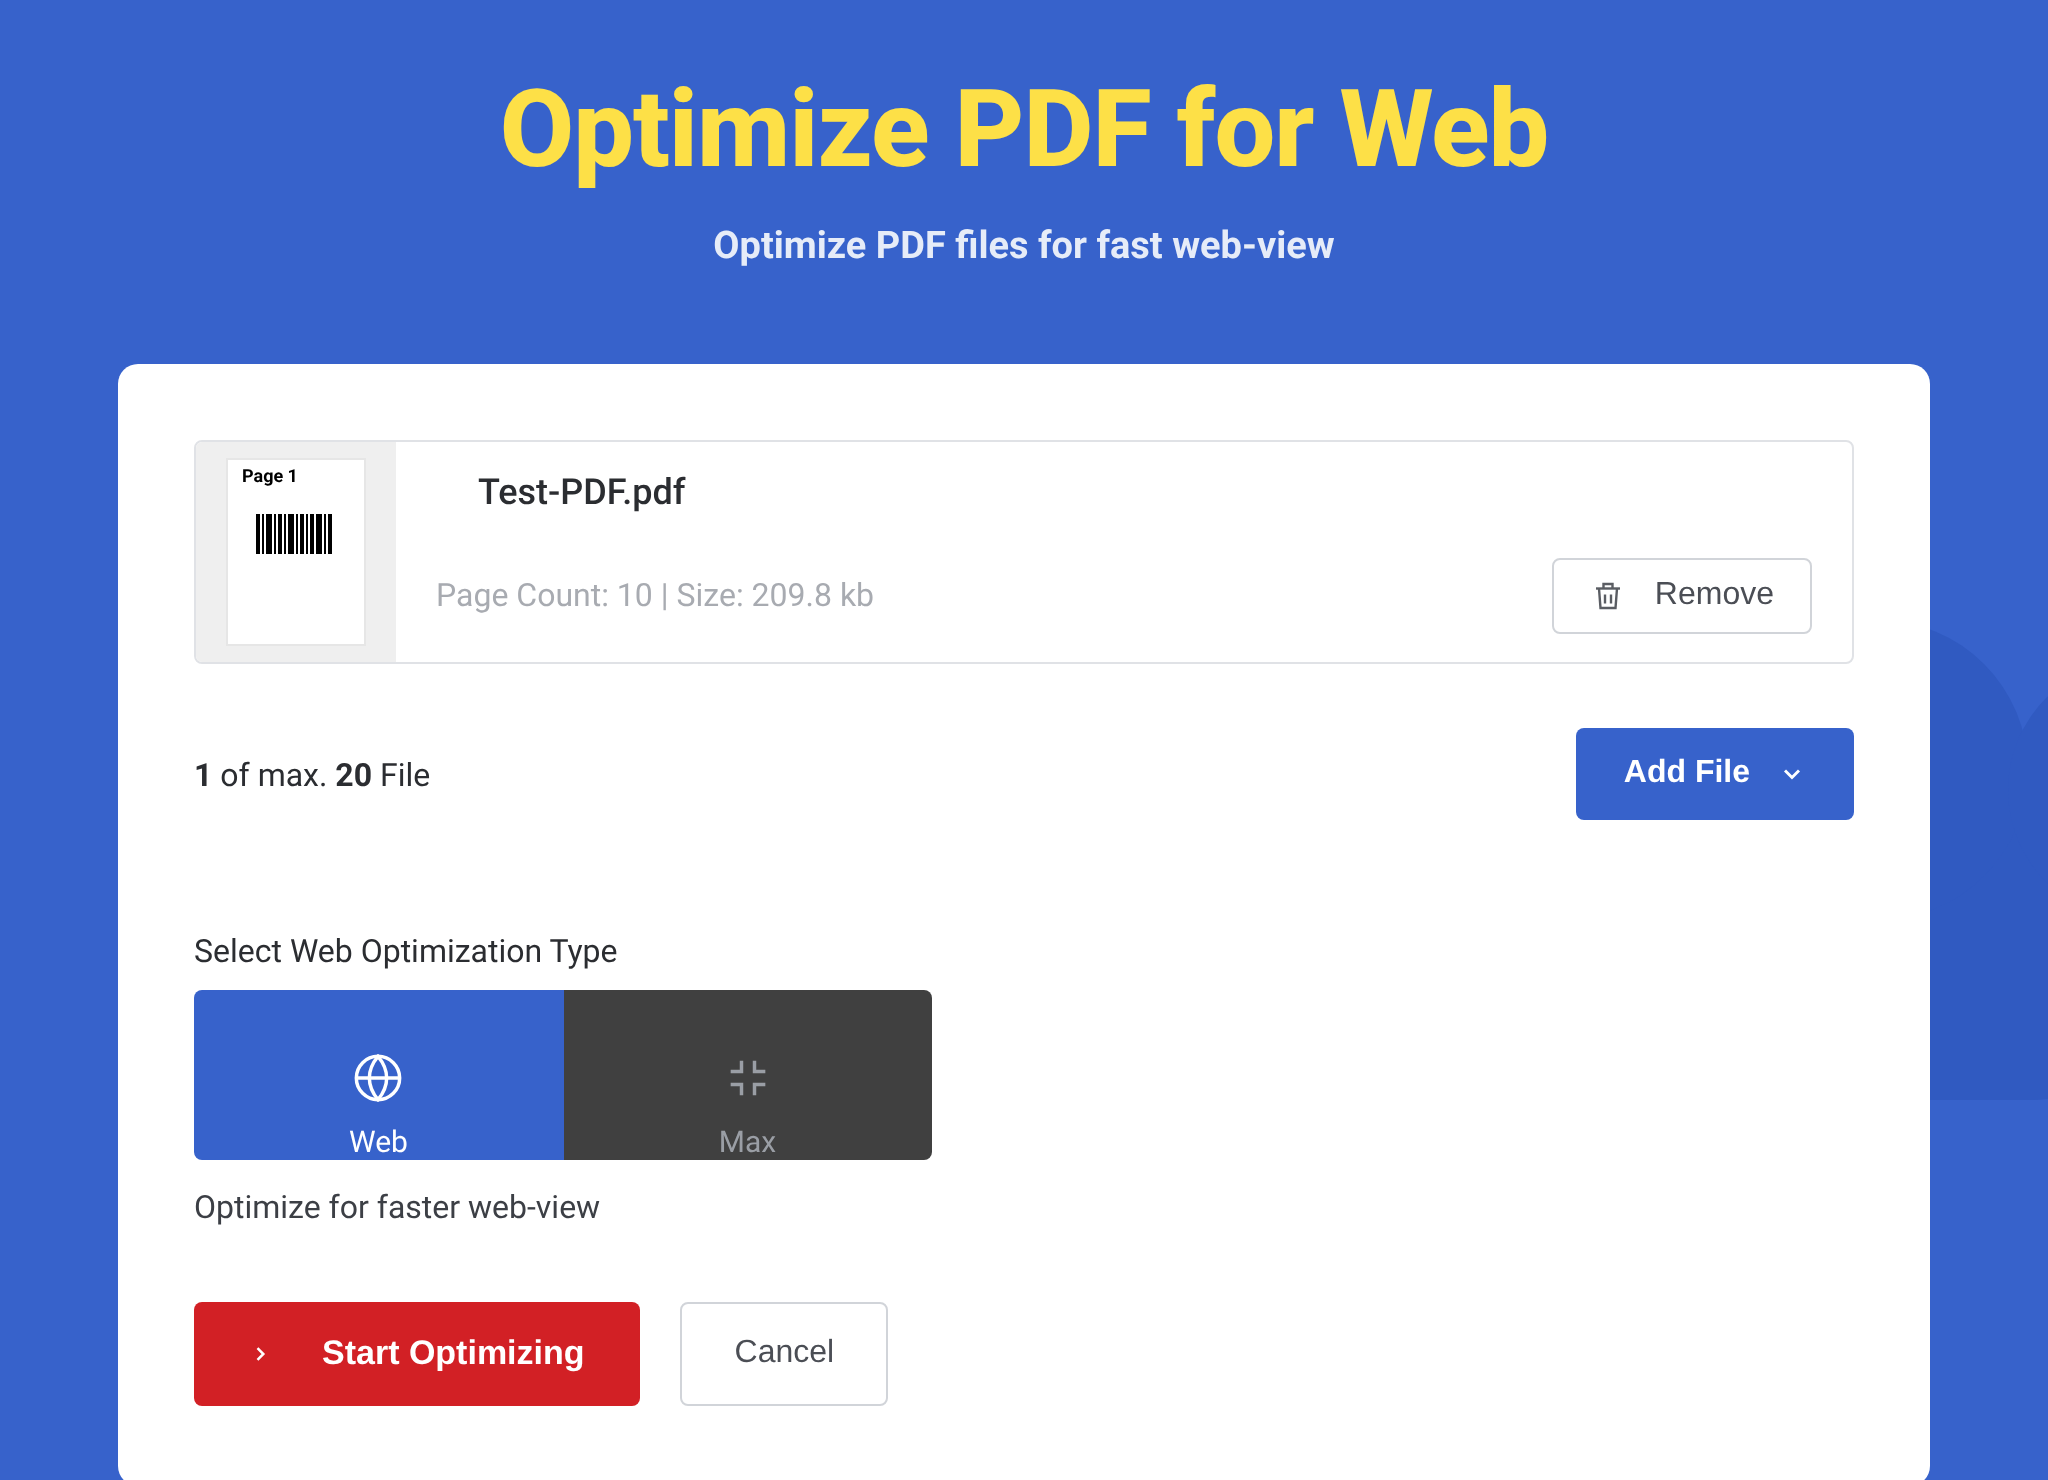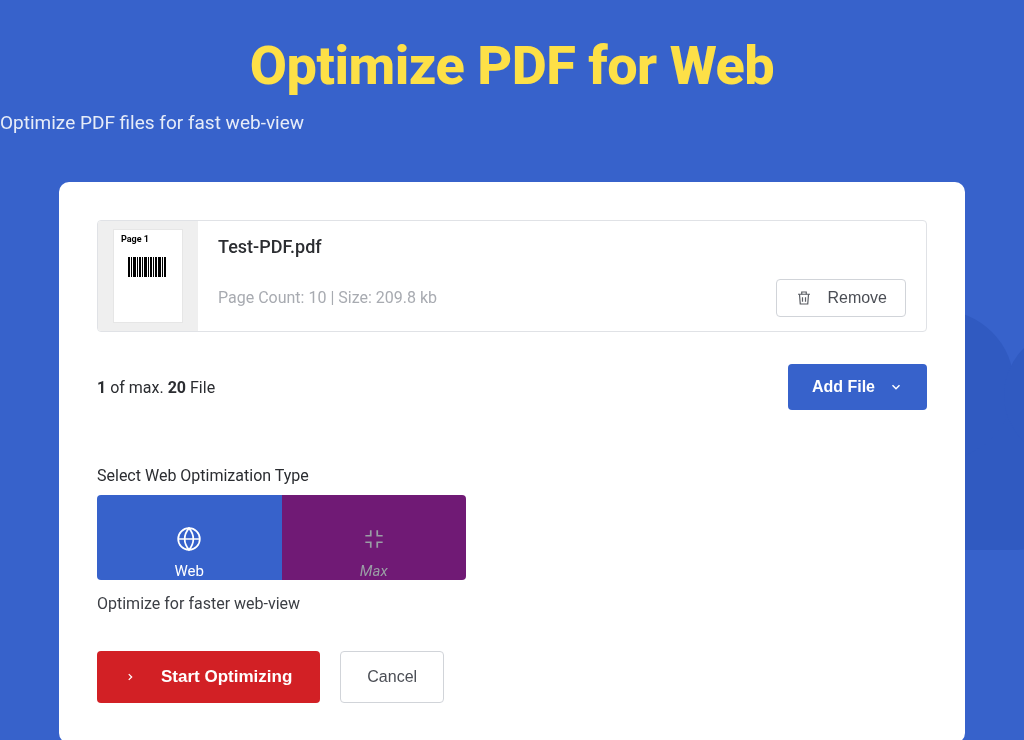--- a/index.html
+++ b/index.html
@@ -38,24 +38,24 @@
 
   .page-title {
     text-align: center;
     color: #fde047;
     font-size: 54px;
     font-weight: 800;
     margin-top: 34px;
     letter-spacing: -0.5px;
   }
   .page-subtitle {
-    text-align: left;
+    text-align: center;
     color: #e6ecf8;
     font-size: 19px;
-    font-weight: 400;
+    font-weight: 700;
     margin-top: 14px;
   }
 
   .card {
     position: relative;
     background: #fff;
     border-radius: 10px;
     width: 906px;
     margin: 48px auto 0;
     padding: 38px 38px 40px;
@@ -124,20 +124,21 @@
     padding: 18px 20px;
     display: flex;
     flex-direction: column;
     justify-content: center;
     gap: 22px;
   }
   .file-name {
     font-size: 18px;
     font-weight: 500;
     color: #2b2d31;
+    margin-left: 21px;
   }
   .file-meta-row {
     display: flex;
     align-items: center;
     justify-content: space-between;
   }
   .file-meta {
     font-size: 16px;
     color: #a8abb1;
   }
@@ -198,21 +199,21 @@
     height: 85px;
     display: flex;
     flex-direction: column;
     align-items: center;
     justify-content: flex-end;
     gap: 10px;
     cursor: pointer;
     font-size: 15px;
   }
   .toggle.active { background: #3762cb; color: #fff; }
-  .toggle.inactive { background: #701a75; color: #9a9ea5; font-style: italic; }
+  .toggle.inactive { background: #404040; color: #9a9ea5; }
   .toggle svg { width: 26px; height: 26px; }
   .toggle.active svg { stroke: #fff; }
   .toggle.inactive svg { stroke: #9a9ea5; }
 
   .hint {
     margin-top: 14px;
     font-size: 16px;
     color: #3c3f45;
   }
 

